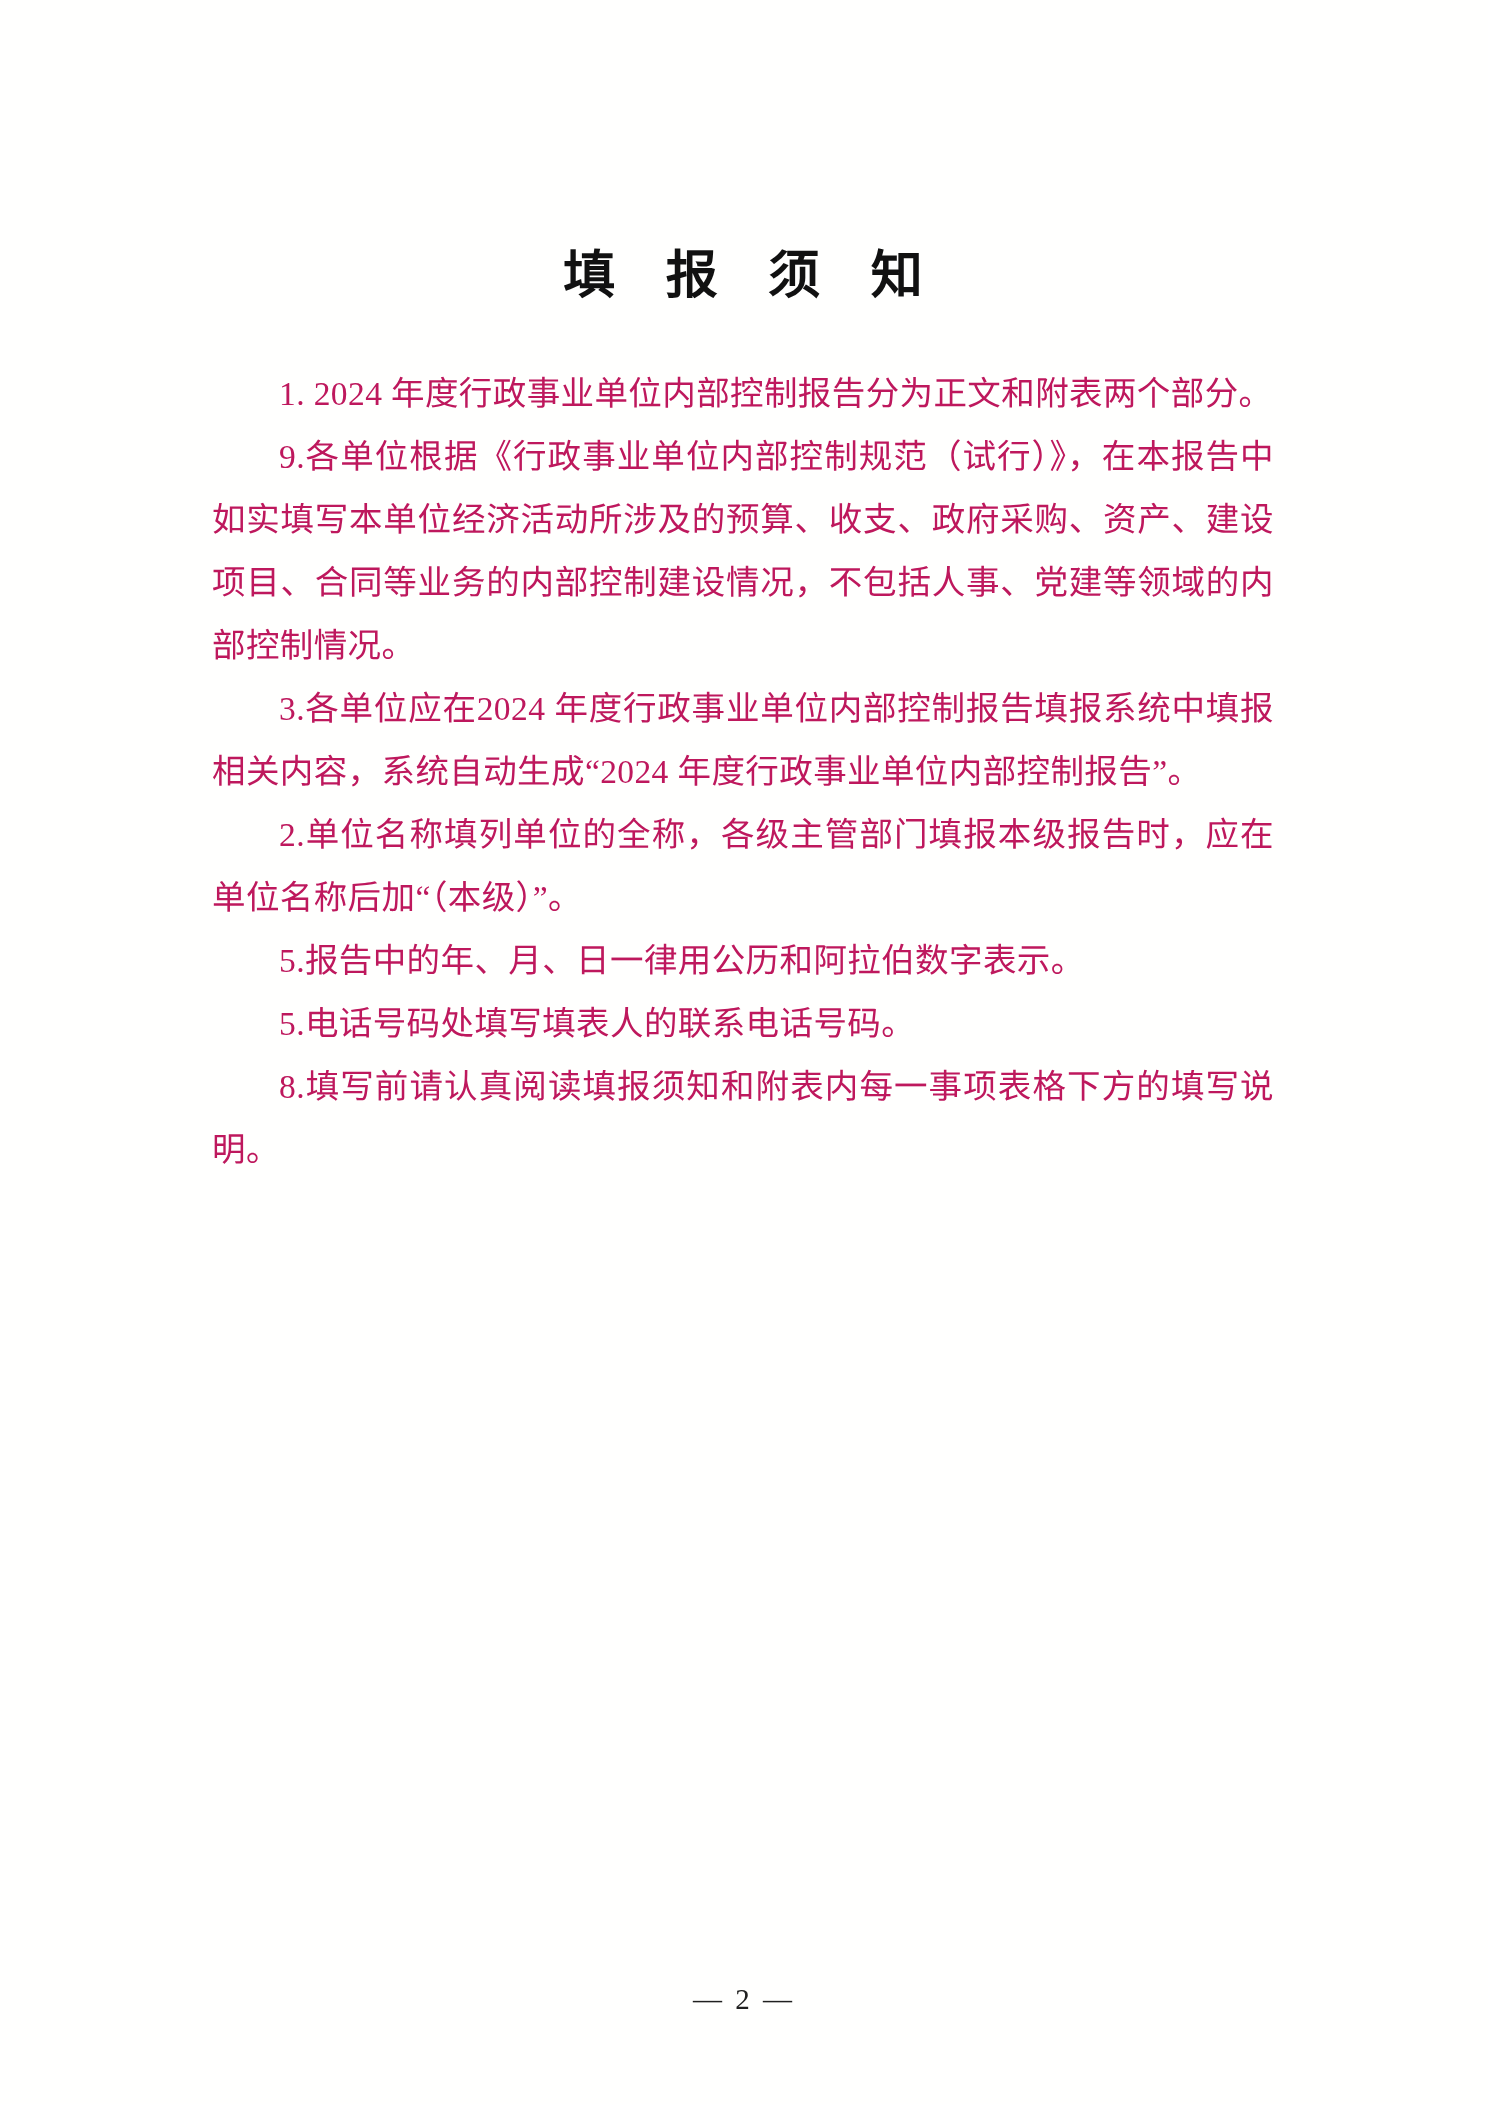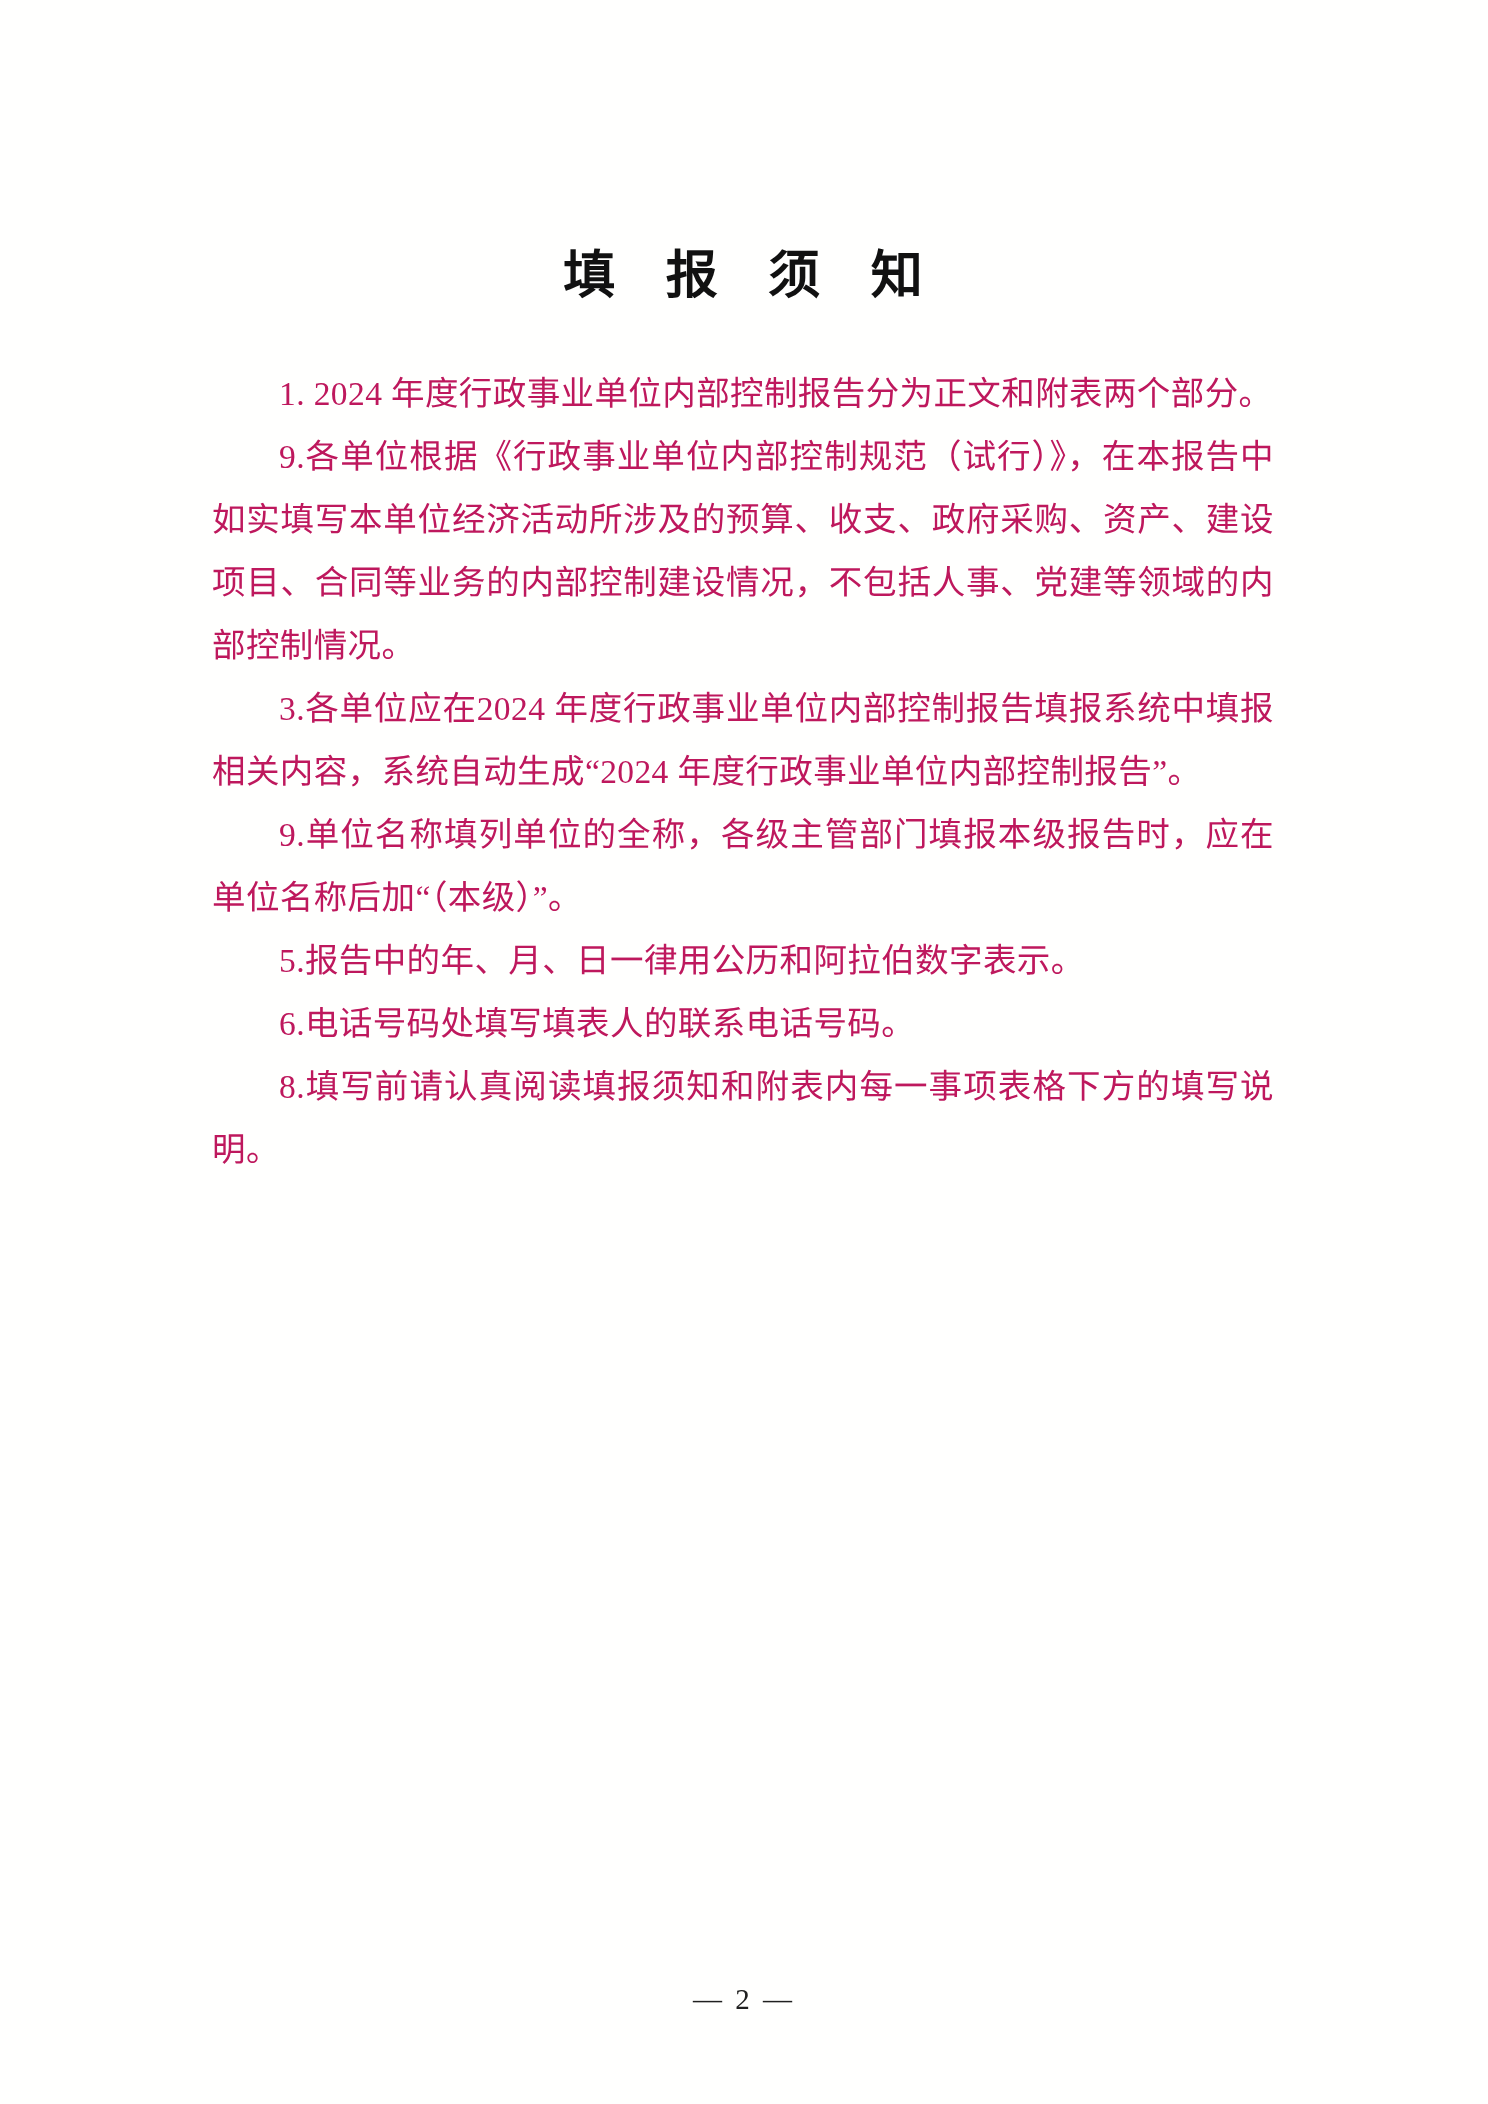--- a/index.html
+++ b/index.html
@@ -74,22 +74,22 @@
 
 <div class="page">
   <div class="content">
 
     <h1 class="doc-title">填 报 须 知</h1>
 
     <div class="body-block">
       <p class="para">1. 2024 年度行政事业单位内部控制报告分为正文和附表两个部分。</p>
       <p class="para">9.各单位根据《行政事业单位内部控制规范（试行）》，在本报告中如实填写本单位经济活动所涉及的预算、收支、政府采购、资产、建设项目、合同等业务的内部控制建设情况，不包括人事、党建等领域的内部控制情况。</p>
       <p class="para">3.各单位应在2024 年度行政事业单位内部控制报告填报系统中填报相关内容，系统自动生成“2024 年度行政事业单位内部控制报告”。</p>
-      <p class="para">9.单位名称填列单位的全称，各级主管部门填报本级报告时，应在单位名称后加“（本级）”。</p>
+      <p class="para">2.单位名称填列单位的全称，各级主管部门填报本级报告时，应在单位名称后加“（本级）”。</p>
       <p class="para">5.报告中的年、月、日一律用公历和阿拉伯数字表示。</p>
-      <p class="para">6.电话号码处填写填表人的联系电话号码。</p>
+      <p class="para">5.电话号码处填写填表人的联系电话号码。</p>
       <p class="para">8.填写前请认真阅读填报须知和附表内每一事项表格下方的填写说明。</p>
     </div>
 
   </div>
 
   <div class="footer">— 2 —</div>
 </div>
 
 </body></html>

